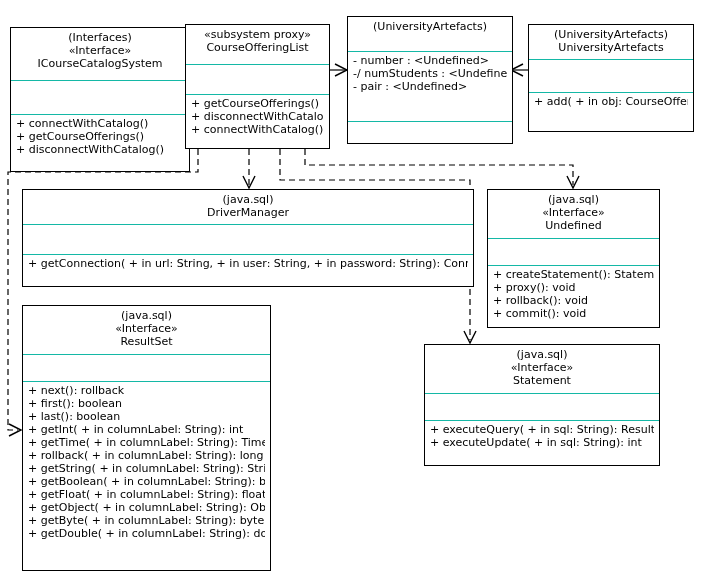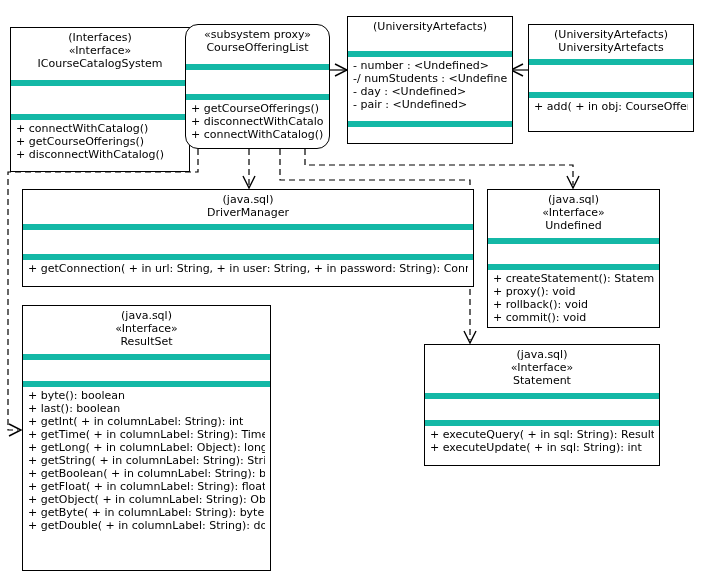--- a/index.html
+++ b/index.html
@@ -42,21 +42,21 @@
     box-sizing: border-box;
     overflow: hidden;
   }
   .comp-head {
     text-align: center;
     padding: 3px 4px 4px 4px;
     line-height: 13px;
     font-size: 11px;
   }
   .comp-attrs, .comp-ops {
-    border-top: 6px solid #14b8a6;
+    border-top: 1px solid #14b8a6;
     padding: 2px 5px 3px 5px;
     line-height: 13px;
     font-size: 11px;
     text-align: left;
   }
   .pkg, .stereo, .cname {
     display: block;
     white-space: nowrap;
   }
   .cname { }
@@ -119,41 +119,40 @@
       <span class="cname">ICourseCatalogSystem</span>
     </div>
     <div class="compartment comp-attrs empty-comp" style="height:34px;"></div>
     <div class="compartment comp-ops">
       <span class="member">+ connectWithCatalog()</span>
       <span class="member">+ getCourseOfferings()</span>
       <span class="member">+ disconnectWithCatalog()</span>
     </div>
   </div>
 
-  <div class="uml-class" style="left:185px; top:24px; width:145px; height:125px;border-radius:13px;">
+  <div class="uml-class" style="left:185px; top:24px; width:145px; height:125px;">
     <div class="compartment comp-head" style="height:39px;">
       <span class="stereo">«subsystem proxy»</span>
       <span class="cname">CourseOfferingList</span>
     </div>
     <div class="compartment comp-attrs empty-comp" style="height:30px;"></div>
     <div class="compartment comp-ops">
       <span class="member">+ getCourseOfferings()</span>
       <span class="member">+ disconnectWithCatalog()</span>
       <span class="member">+ connectWithCatalog()</span>
     </div>
   </div>
 
   <div class="uml-class" style="left:347px; top:16px; width:166px; height:128px;">
     <div class="compartment comp-head" style="height:34px;">
       <span class="pkg">(UniversityArtefacts)</span>
     </div>
     <div class="compartment comp-attrs" style="height:70px;">
       <span class="member">- number : &lt;Undefined&gt;</span>
       <span class="member">-/ numStudents : &lt;Undefine...</span>
-      <span class="member">- day : &lt;Undefined&gt;</span>
       <span class="member">- pair : &lt;Undefined&gt;</span>
     </div>
     <div class="compartment comp-ops empty-comp"></div>
   </div>
 
   <div class="uml-class" style="left:528px; top:24px; width:166px; height:108px;">
     <div class="compartment comp-head" style="height:34px;">
       <span class="pkg">(UniversityArtefacts)</span>
       <span class="cname">UniversityArtefacts</span>
     </div>
@@ -203,25 +202,26 @@
   </div>
 
   <div class="uml-class" style="left:22px; top:305px; width:249px; height:266px;">
     <div class="compartment comp-head" style="height:48px;">
       <span class="pkg">(java.sql)</span>
       <span class="stereo">«Interface»</span>
       <span class="cname">ResultSet</span>
     </div>
     <div class="compartment comp-attrs empty-comp" style="height:27px;"></div>
     <div class="compartment comp-ops">
-      <span class="member">+ byte(): boolean</span>
+      <span class="member">+ next(): rollback</span>
+      <span class="member">+ first(): boolean</span>
       <span class="member">+ last(): boolean</span>
       <span class="member">+ getInt( + in columnLabel: String): int</span>
       <span class="member">+ getTime( + in columnLabel: String): Time</span>
-      <span class="member">+ getLong( + in columnLabel: Object): long</span>
+      <span class="member">+ rollback( + in columnLabel: String): long</span>
       <span class="member">+ getString( + in columnLabel: String): String</span>
       <span class="member">+ getBoolean( + in columnLabel: String): boolean</span>
       <span class="member">+ getFloat( + in columnLabel: String): float</span>
       <span class="member">+ getObject( + in columnLabel: String): Object</span>
       <span class="member">+ getByte( + in columnLabel: String): byte</span>
       <span class="member">+ getDouble( + in columnLabel: String): double</span>
     </div>
   </div>
 
 </div>

